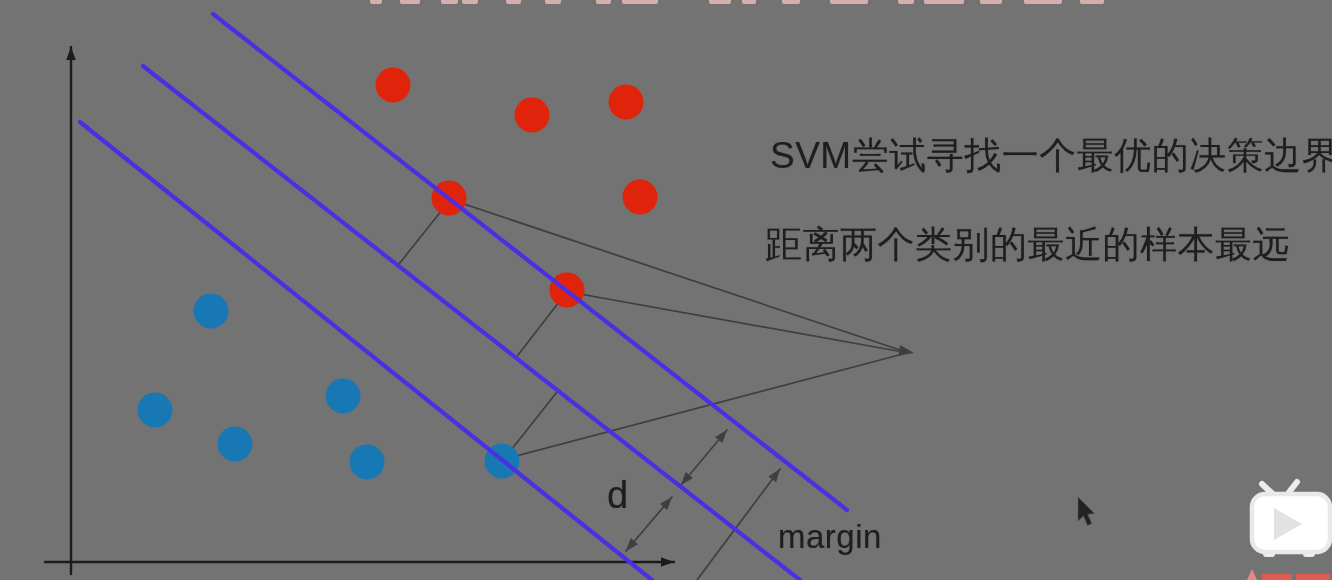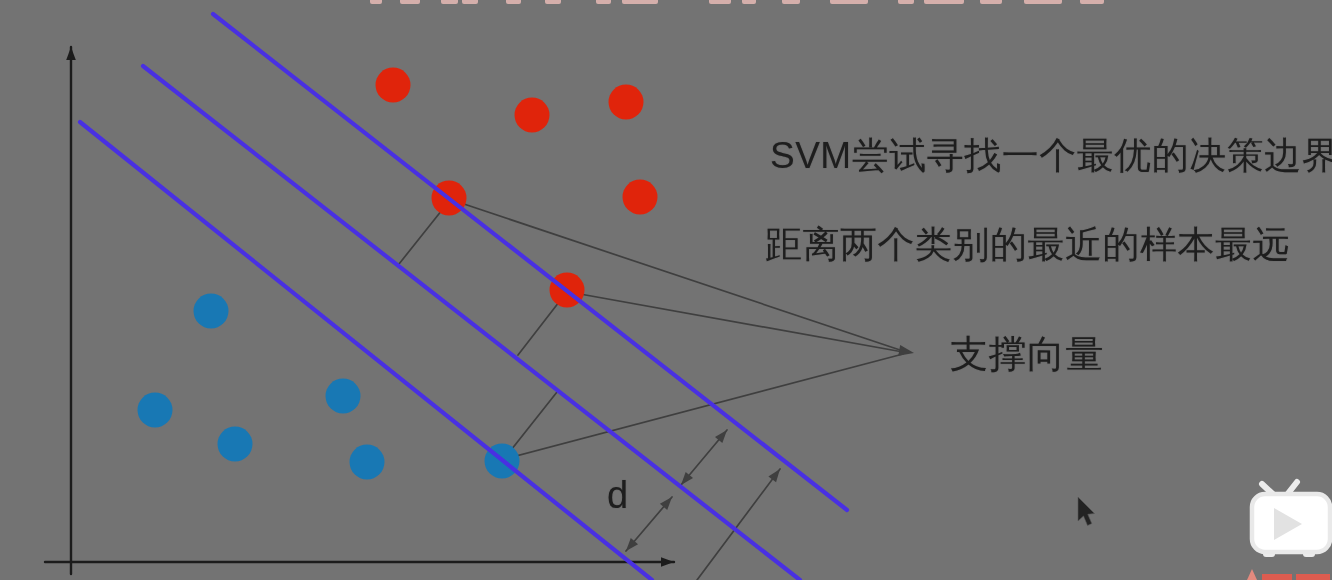--- a/index.html
+++ b/index.html
@@ -56,22 +56,22 @@
       <circle cx="343" cy="396" r="17.5" fill="#1878b4"></circle>
       <circle cx="367" cy="462" r="17.5" fill="#1878b4"></circle>
       <circle cx="502" cy="461" r="17.5" fill="#1878b4"></circle>
       <line x1="213" y1="14" x2="847" y2="510" stroke="#4930e2" stroke-width="4.2" stroke-linecap="round"></line>
       <line x1="143" y1="66" x2="800" y2="580" stroke="#4930e2" stroke-width="4.2" stroke-linecap="round"></line>
       <line x1="80" y1="122" x2="652" y2="580" stroke="#4930e2" stroke-width="4.2" stroke-linecap="round"></line>
     </svg>
 
   <div class="label headline1">SVM尝试寻找一个最优的决策边界</div>
   <div class="label headline2">距离两个类别的最近的样本最远</div>
-  <div class="label sv-label">支撑向量</div>
   <div class="label d-label">d</div>
+  <div class="label margin-label">margin</div>
 
   <div id="top-fragments">
       <div class="frag" style="left: 370px; width: 12px; background: rgb(245, 195, 189);"></div>
       <div class="frag" style="left: 400px; width: 20px; background: rgb(245, 195, 189);"></div>
       <div class="frag" style="left: 441px; width: 17px; background: rgb(245, 195, 189);"></div>
       <div class="frag" style="left: 462px; width: 16px; background: rgb(245, 195, 189);"></div>
       <div class="frag" style="left: 506px; width: 15px; background: rgb(245, 195, 189);"></div>
       <div class="frag" style="left: 545px; width: 16px; background: rgb(245, 195, 189);"></div>
       <div class="frag" style="left: 596px; width: 15px; background: rgb(245, 195, 189);"></div>
       <div class="frag" style="left: 622px; width: 36px; background: rgb(245, 195, 189);"></div>

